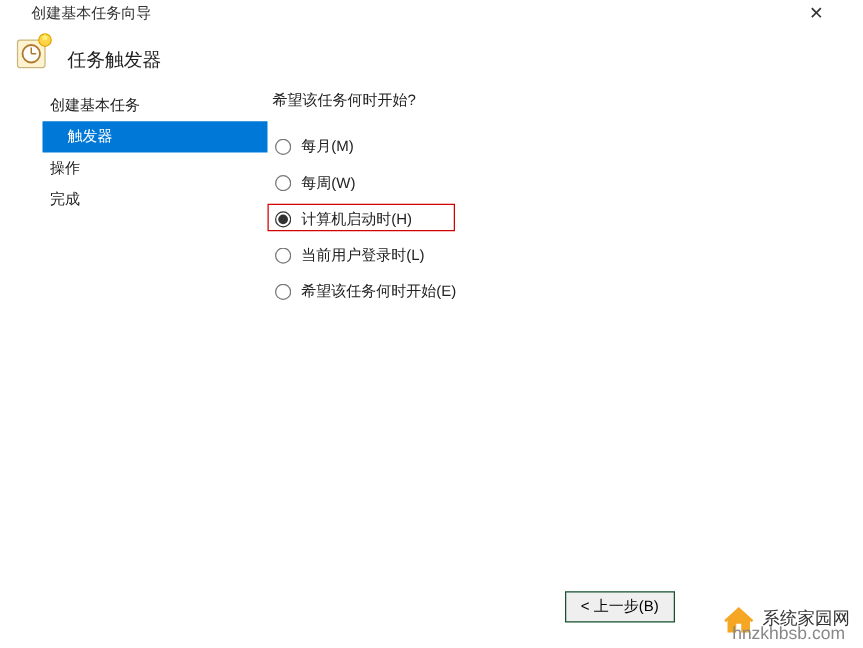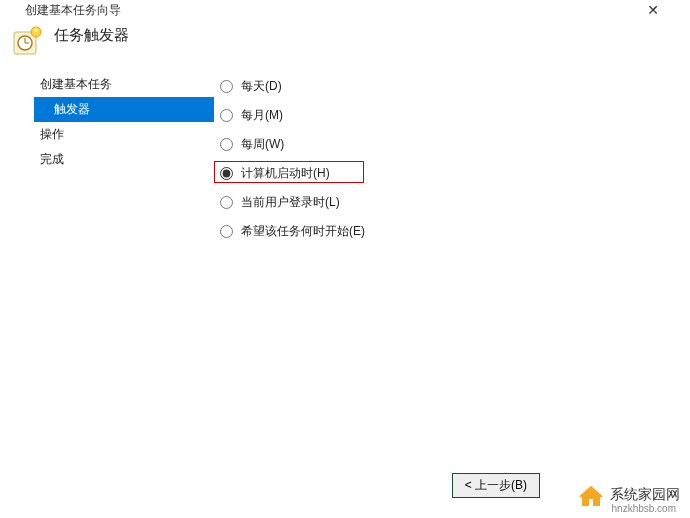--- a/index.html
+++ b/index.html
@@ -16,21 +16,21 @@
       display: flex;
       justify-content: space-between;
       align-items: center;
       padding: 2px 25px;
       height: 20px;
     }
     .titlebar-title { color: #333; }
     .close-x { font-size: 14px; color: #333; cursor: pointer; padding: 0 6px; }
     .header-row {
       display: flex;
-      align-items: flex-start;
+      align-items: flex-end;
       padding: 6px 12px 10px 12px;
       gap: 10px;
     }
     .wizard-icon {
       width: 32px;
       height: 32px;
       display: flex;
       align-items: center;
       justify-content: center;
     }
@@ -107,21 +107,21 @@
       gap: 6px;
       color: #333;
       font-size: 14px;
       background: rgba(255,255,255,0.7);
       padding: 2px 4px;
     }
     .watermark-sub {
       position: absolute;
       right: 8px;
       bottom: -4px;
-      font-size: 10px;
+      font-size: 14px;
       color: #888;
     }
     .wm-logo svg { display: block; }
   </style>
 </head>
 <body>
 
 <div class="titlebar">
   <span class="titlebar-title">创建基本任务向导</span>
   <span class="close-x">✕</span>
@@ -143,25 +143,22 @@
 
 <div class="body-wrap">
   <div class="sidebar">
     <div class="side-item">创建基本任务</div>
     <div class="side-item active">触发器</div>
     <div class="side-item">操作</div>
     <div class="side-item">完成</div>
   </div>
 
   <div class="main">
+    <div class="prompt">希望该任务何时开始?</div>
 
-    <div class="radio-row">
-      <input type="radio" name="trig" style="">
-      <label>每天(D)</label>
-    </div>
     <div class="radio-row">
       <input type="radio" name="trig" style="">
       <label>每月(M)</label>
     </div>
     <div class="radio-row">
       <input type="radio" name="trig" style="">
       <label>每周(W)</label>
     </div>
     <div class="radio-row">
       <div class="highlight-box"></div>

